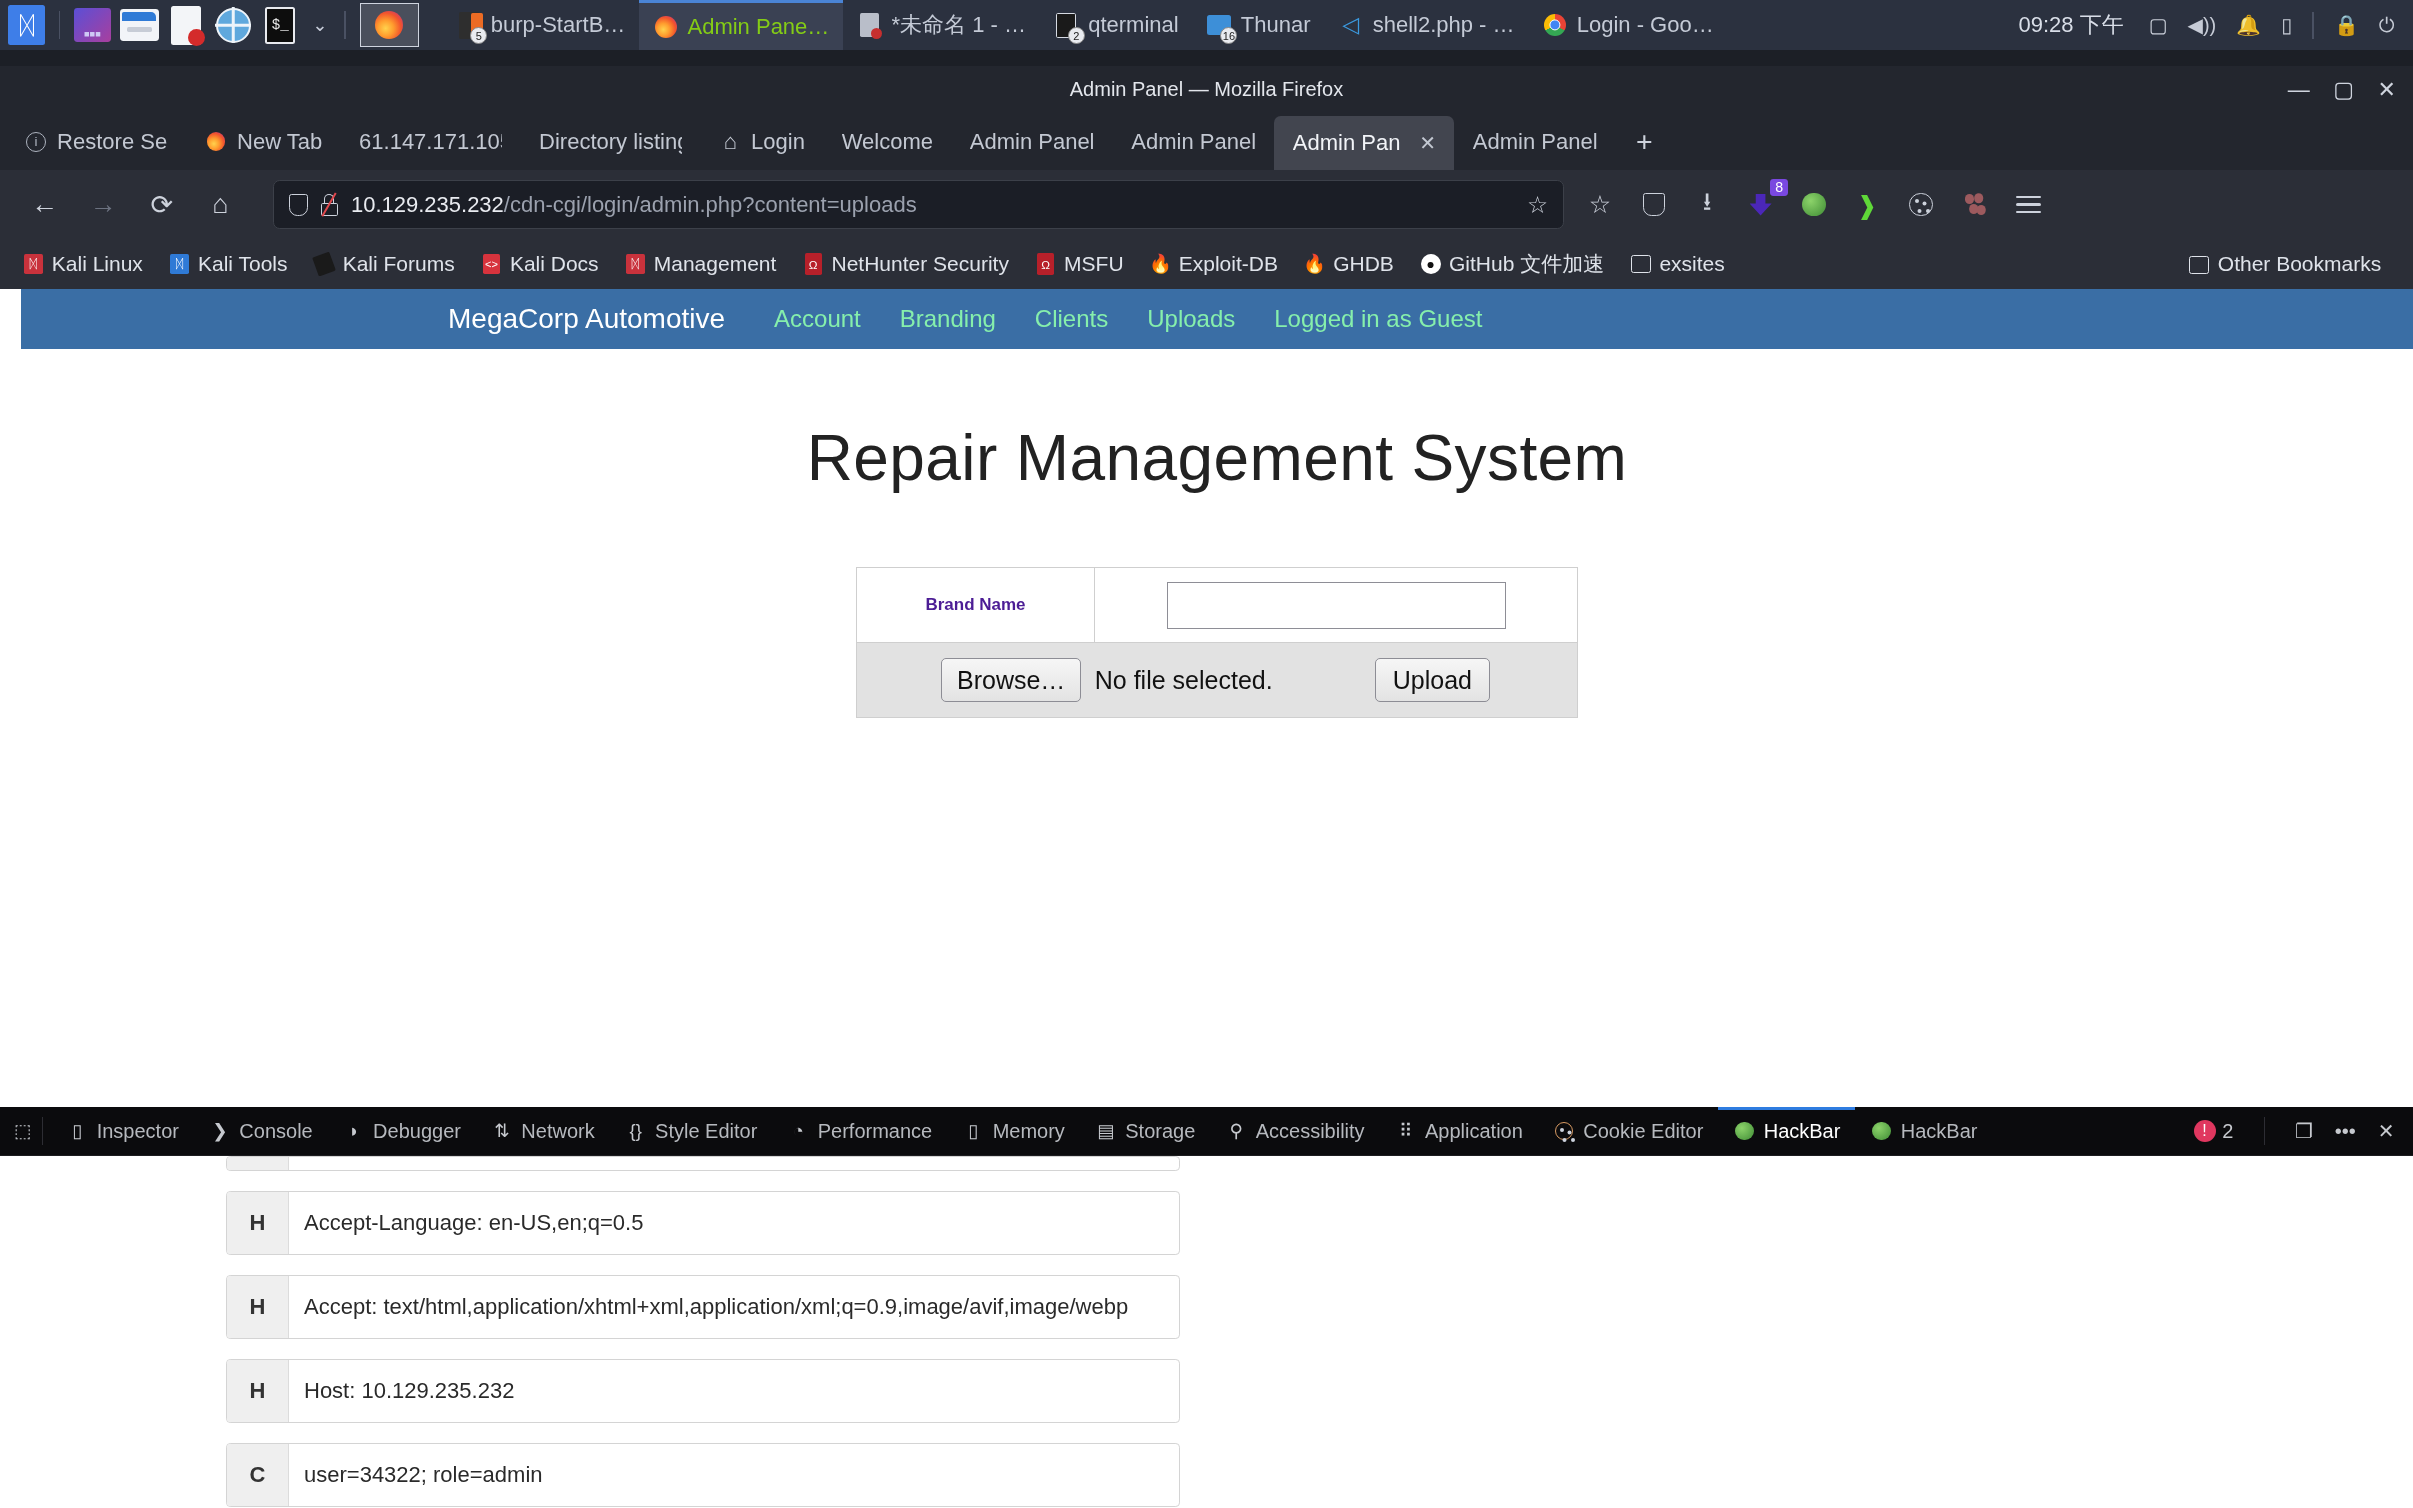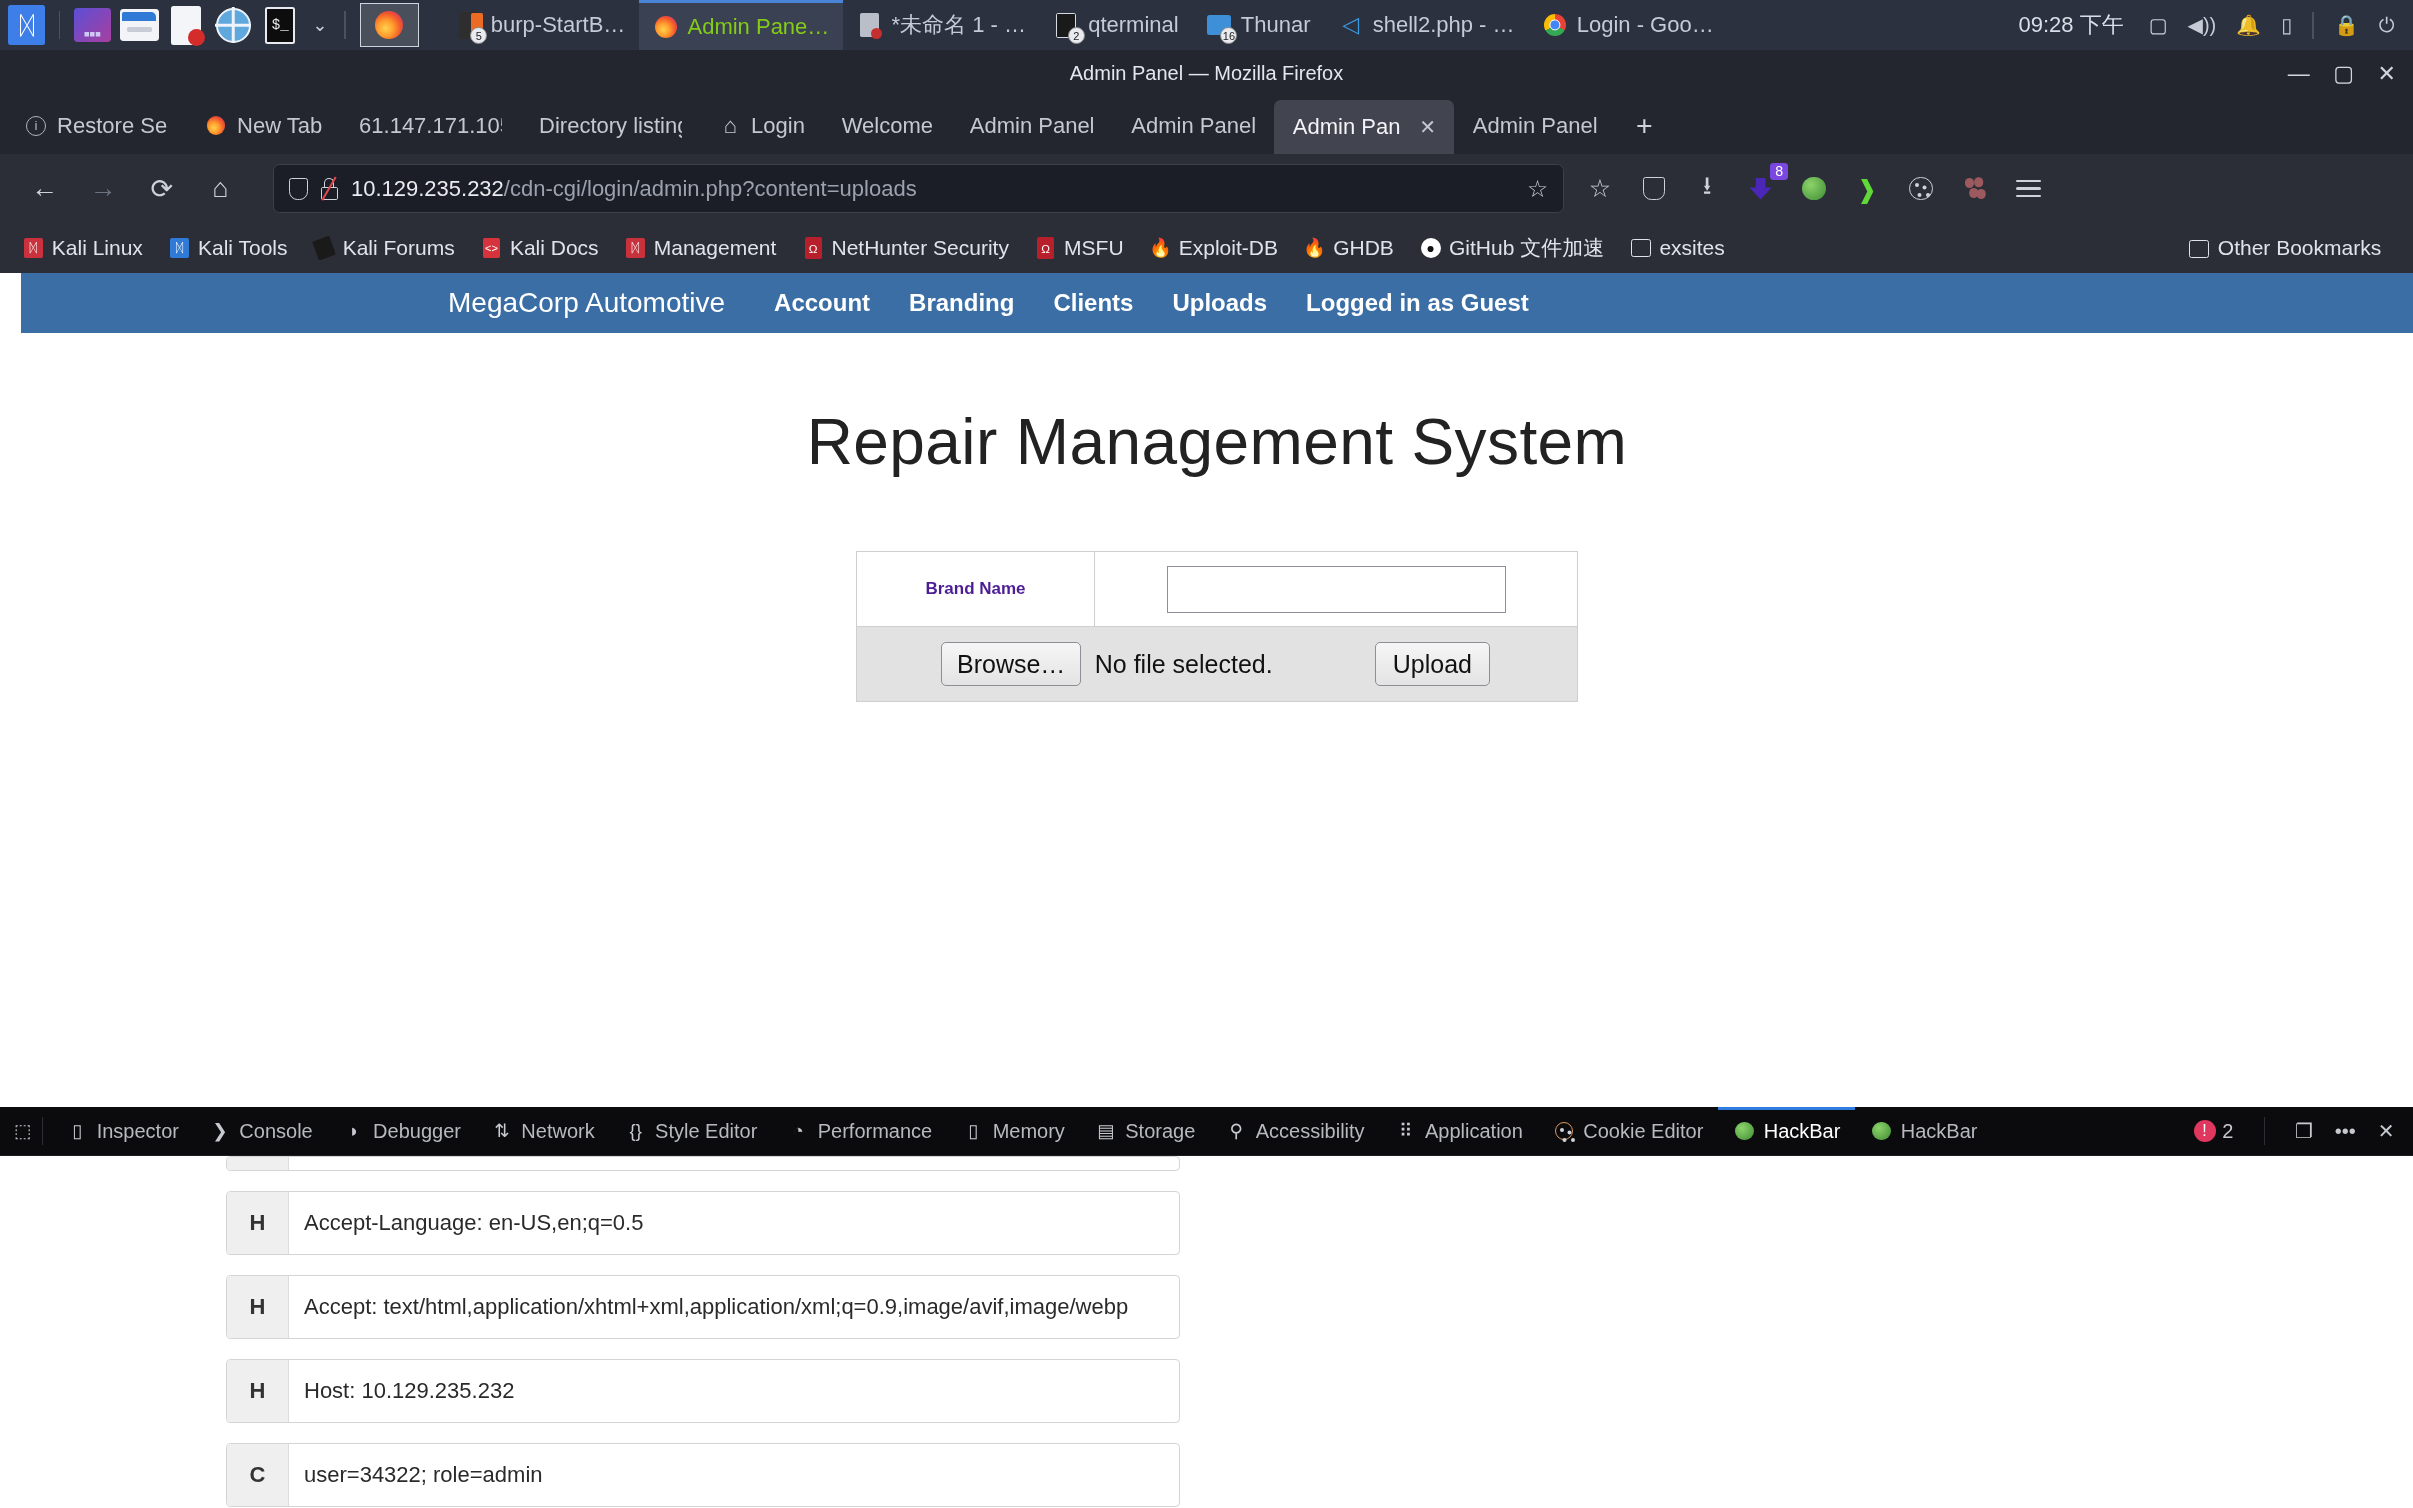--- a/index.html
+++ b/index.html
@@ -76,21 +76,21 @@
 
   .tb-tray { display:flex; align-items:center; gap:20px; padding-right: 18.4px; color:#d4d9e3; }
   .tb-clock { font-size:22px; color:#d9dee8; margin-right: 5px; }
   .tray-ic { font-size: 20px; line-height:1; opacity:.92; }
   .tray-sep { width:1.7px;height:27px;background:#4a5163; }
 
   
   .ffwin { position:absolute; top:50px; left:0; width:2413px; height:1458px; background:#1c1f26; }
   .ff-titlebar {
     height: 47px; background:#23262e; display:flex; align-items:center; justify-content:center;
-    position:relative; color:#e3e6ec; font-size:20px;
+    position:relative; color:#e3e6ec; font-size:20px;margin-top:16px;
   }
   .ff-titlebar .wbtns { position:absolute; right:17px; top:0; height:47px; display:flex; align-items:center; gap:23.5px; font-size:22px; color:#cfd4de;}
 
   .ff-tabstrip { height: 57px; background:#23262e; display:flex; align-items:stretch; padding: 0 6.7px; }
   .fftab {
     display:flex; align-items:center; gap:10px;
     padding: 0 18.4px; color:#c3c8d2; font-size:22px; white-space:nowrap;
     max-width: 180px; position:relative;
   }
   .fftab .ftl { overflow:hidden; text-overflow:clip; }
@@ -146,21 +146,21 @@
   .f-foldero { width:20px;height:18.4px;border:1.7px solid #dfe3ea;border-radius:2.5px;}
   .bm-right { margin-left:auto; display:flex; align-items:flex-end; }
 
   
   .page { background:#fff; height: 937px; overflow:hidden; position:relative;padding-left:21px;}
   .sitenav {
     height: 60px; background:#3a6ea5; display:flex; align-items:center;
     padding-left: 427px; gap: 0; color:#fff;
   }
   .brandname { font-size:28px; color:#ffffff; margin-right: 49px; }
-  .navlink { font-size:24px; color:#ffffff; padding: 0 0; margin-right: 39px; font-weight: bold; }
+  .navlink { font-size:24px; color:#86efac; padding: 0 0; margin-right: 39px; }
   .navlink:last-child { margin-right:0; }
   h1.title { text-align:center; font-size:64px; font-weight:400; color:#222; margin-top: 72px; letter-spacing:0.4px;}
   h2.subtitle { text-align:center; font-size:44px; font-weight:400; color:#222; margin-top: 85px; }
 
   .uploadbox { width: 722px; margin: 72px auto 0; border:0.8px solid #cfcfcf; background:#fff;}
   .row1 { display:flex; border-bottom:0.8px solid #cfcfcf; }
   .cell-label { width: 238px; border-right:0.8px solid #cfcfcf; display:flex; align-items:center; justify-content:center;
      font-size:17px; color:#4c1d95; height: 74px; font-weight: bold;}
   .cell-input { flex:1; display:flex; align-items:center; justify-content:center; }
   .brandinput { width: 339px; height: 47px; border:0.8px solid #8e8e96; background:#fff; }

